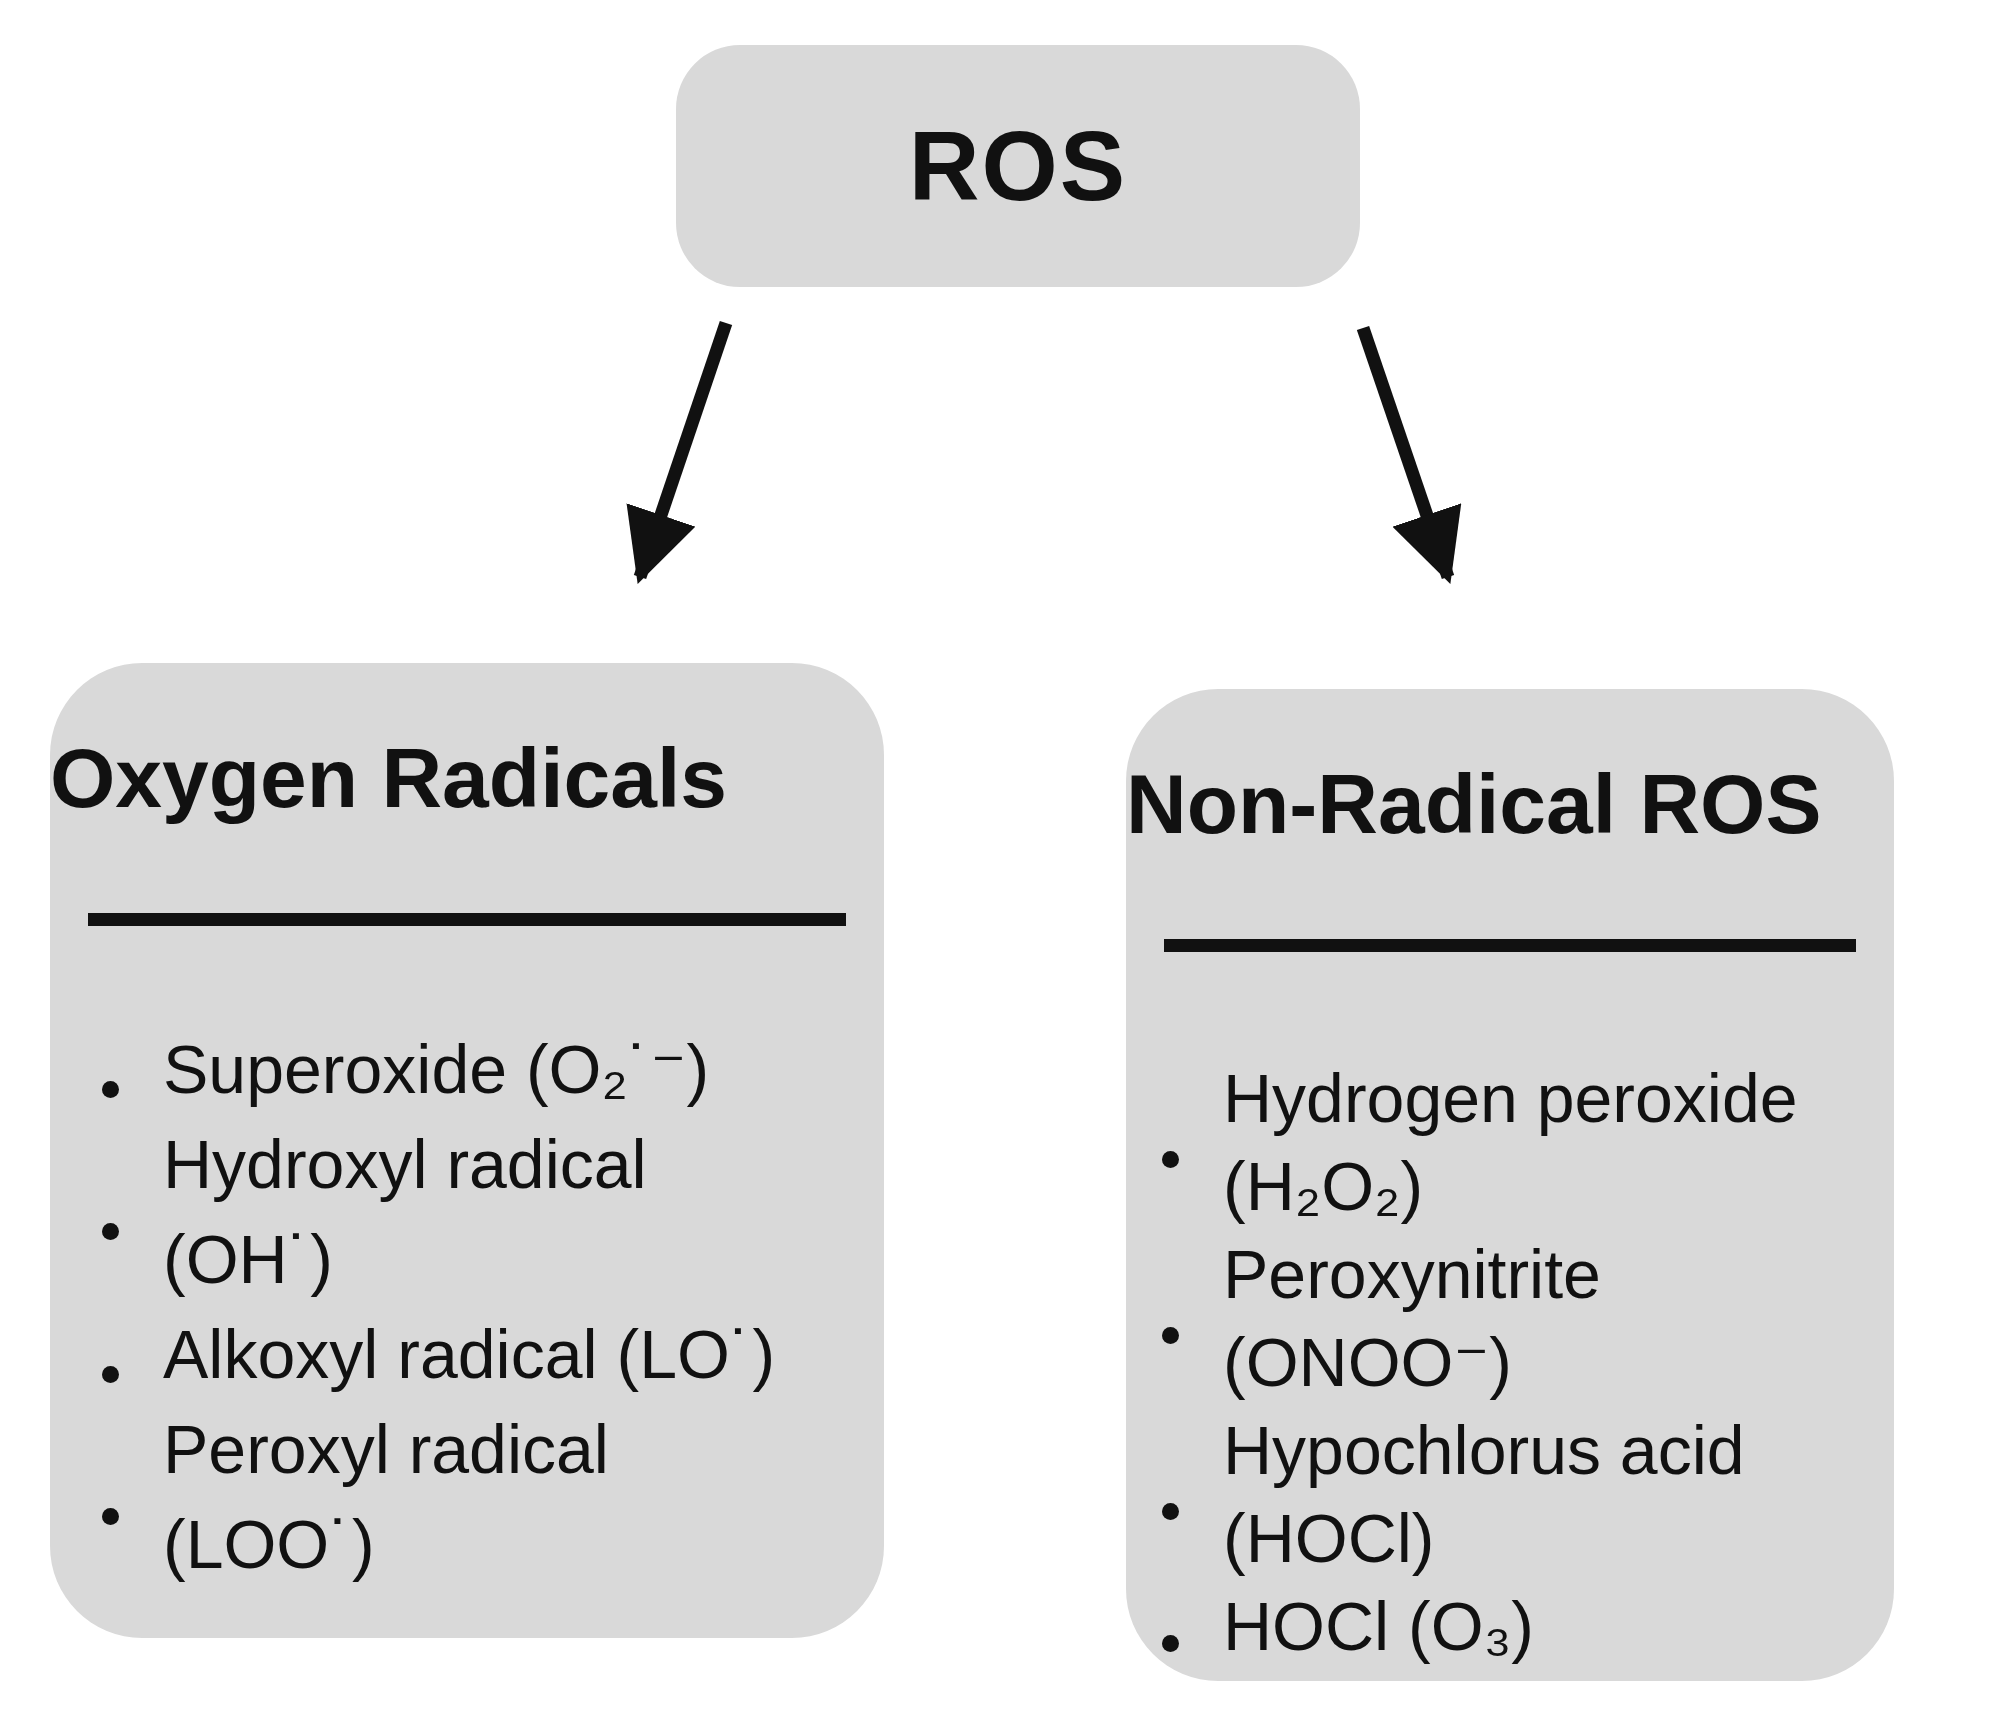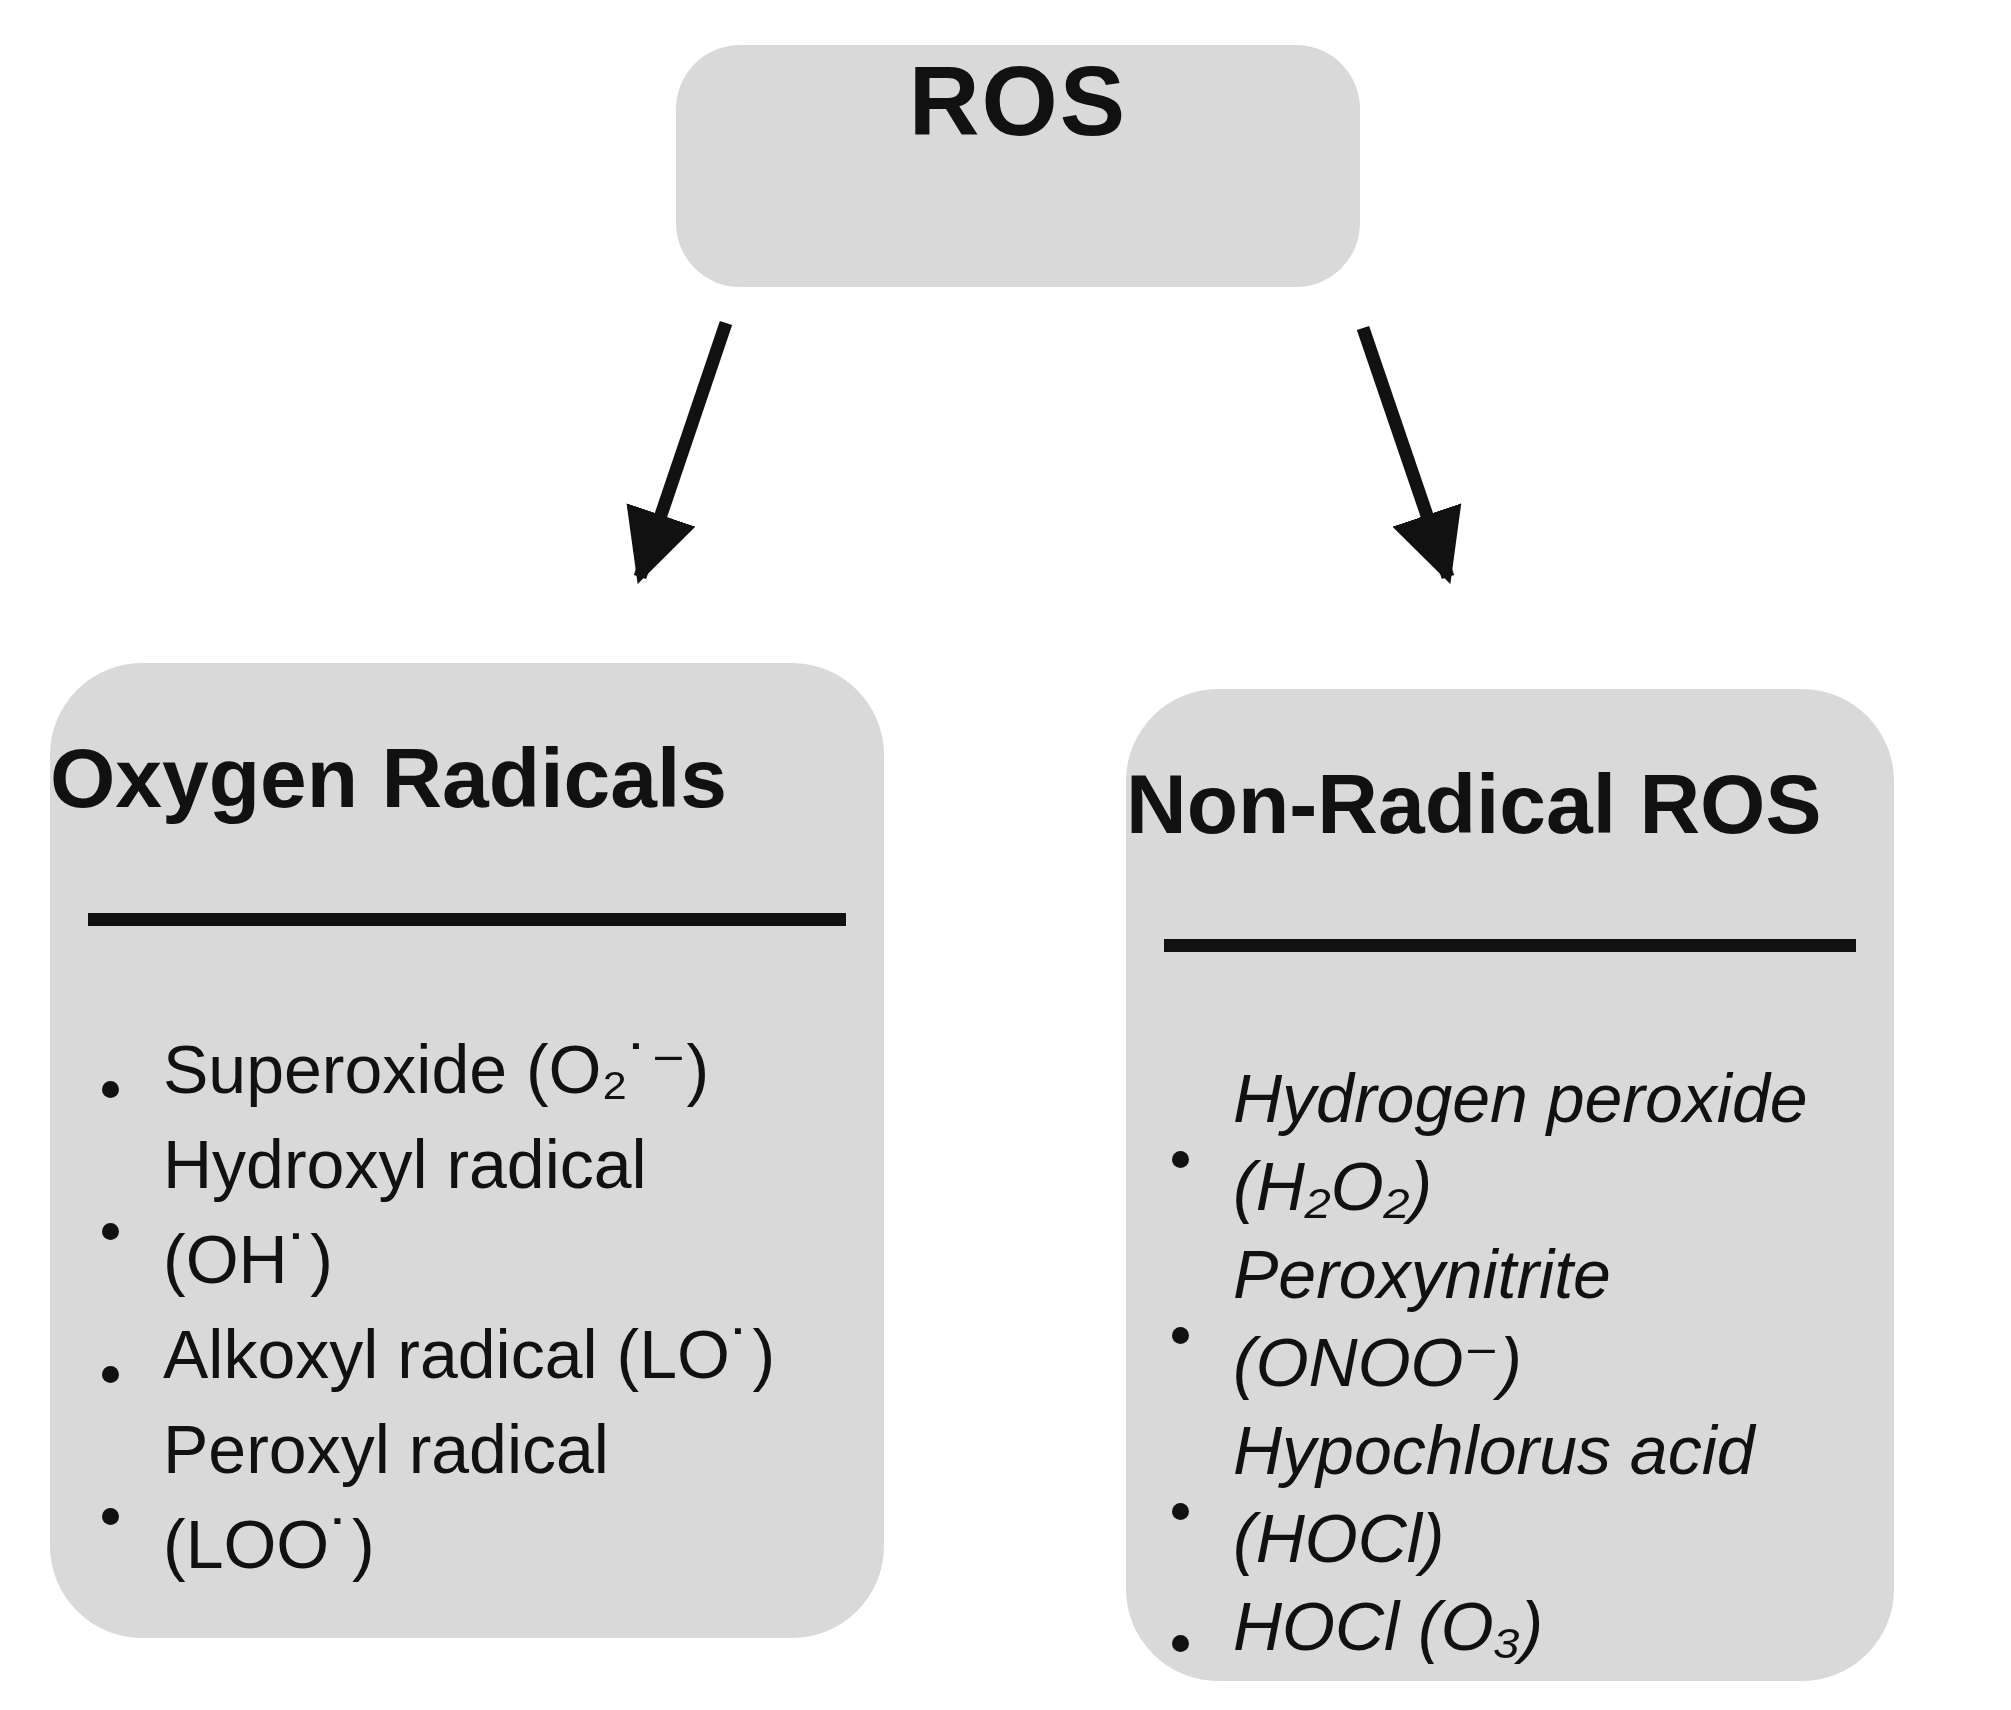--- a/index.html
+++ b/index.html
@@ -22,20 +22,21 @@
     height: 1710px;
     pointer-events: none;
   }
   .root-box {
     position: absolute;
     left: 676px; top: 45px;
     width: 684px; height: 242px;
     background: var(--box-fill, #d9d9d9);
     border-radius: 64px;
     display: flex;
+    align-items: center;
     justify-content: center;
   }
   .root-label {
     font-size: 98px;
     font-weight: bold;
     letter-spacing: 2px;
   }
   .big-box {
     position: absolute;
     background: var(--box-fill, #d9d9d9);
@@ -51,21 +52,21 @@
     line-height: 94px;
     margin-top: 68px;
     white-space: nowrap;
   }
   .divider {
     height: 13px;
     background: var(--line, #111);
     margin: 88px 38px 0 38px;
   }
   .list { margin-top: 96px; padding-left: 52px; padding-right: 10px; }
-  .big-box.right .list { margin-top: 102px; padding-left: 46px; font-style: italic; }
+  .big-box.right .list { margin-top: 102px; padding-left: 36px; }
   .item { display: flex; align-items: center; }
   .dot {
     flex: none;
     width: 17px; height: 17px;
     border-radius: 50%;
     background: var(--text, #111);
     margin-top: 39px;
   }
   .big-box.right .dot { margin-top: 35px; }
   .lines {

